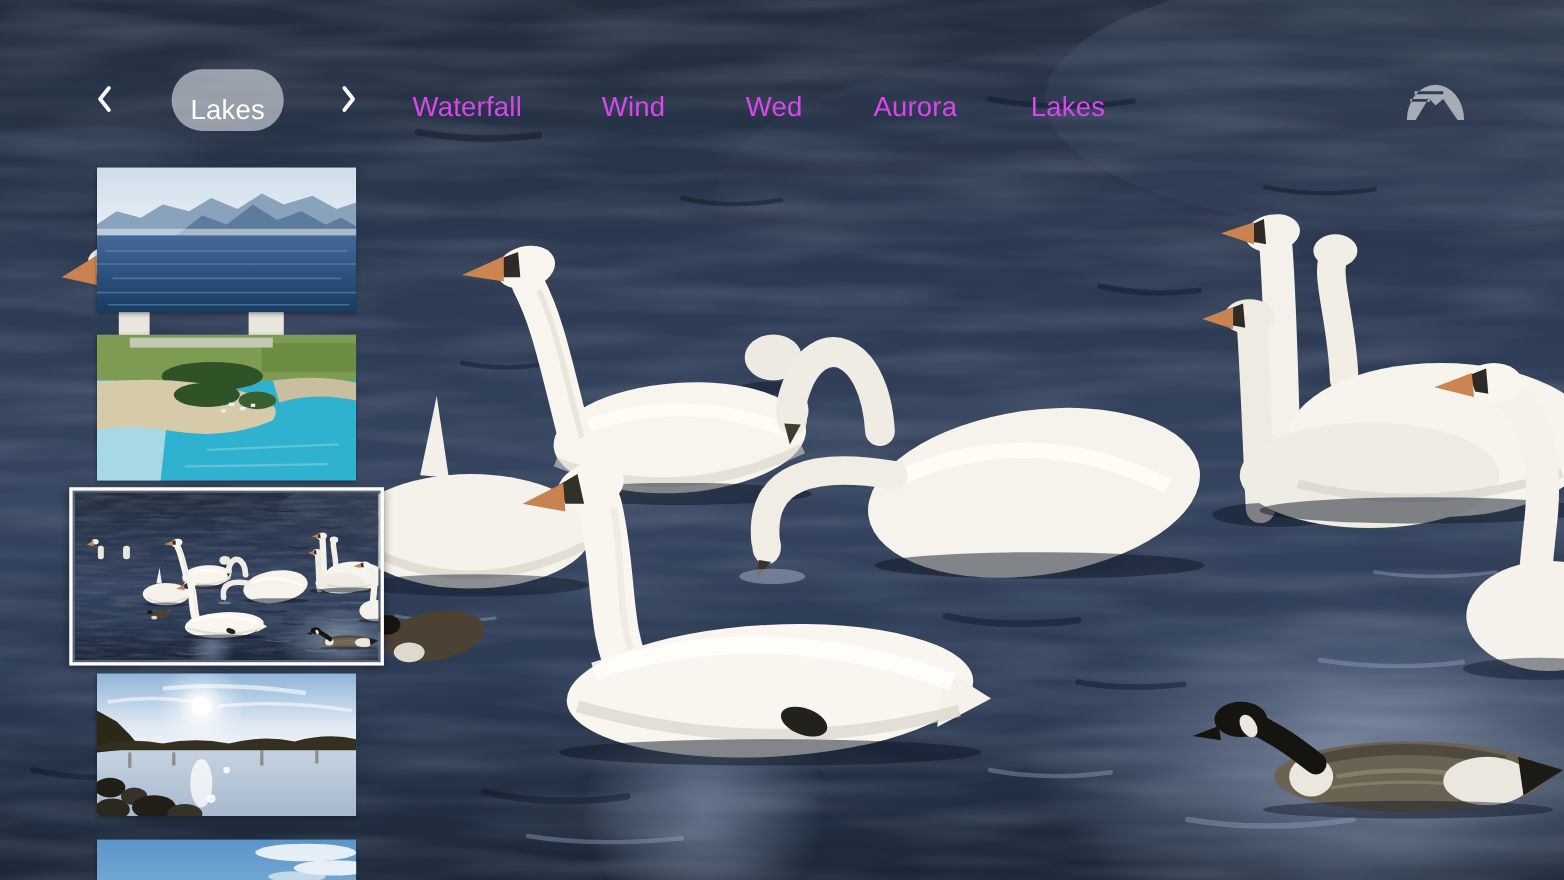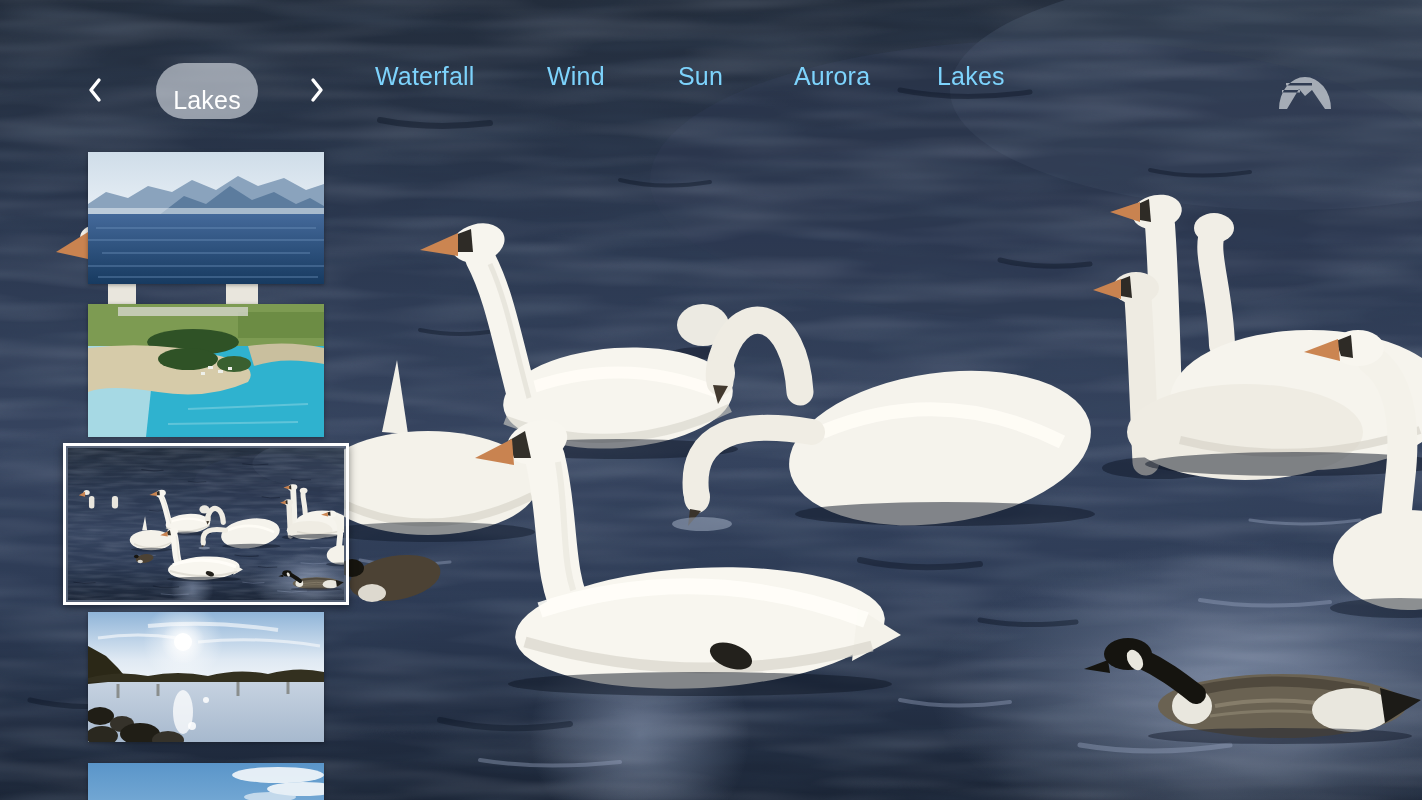--- a/index.html
+++ b/index.html
@@ -16,22 +16,22 @@
     display:flex;align-items:center;justify-content:center;
   }
   .chev-btn svg{display:block;}
   .pill{
     position:absolute;left:156px;top:63px;width:102px;height:56px;
     border-radius:28px;background:rgba(224,229,235,0.60);
     display:flex;align-items:center;justify-content:center;cursor:pointer;
   }
   .pill span{color:#ffffff;font-size:25px;letter-spacing:0.2px;margin-top:18px;}
   .cat{
-    position:absolute;top:63px;height:26px;line-height:26px;
-    color:#7dd3fc;font-size:25px;letter-spacing:0.2px;cursor:pointer;white-space:nowrap;
+    position:absolute;top:84px;height:26px;line-height:26px;
+    color:#d946ef;font-size:25px;letter-spacing:0.2px;cursor:pointer;white-space:nowrap;
   }
   .cat-waterfall{left:375px;}
   .cat-moon{left:547px;}
   .cat-sun{left:678px;}
   .cat-aurora{left:794px;}
   .cat-wind{left:937px;}
   .logo{position:absolute;left:1278px;top:72px;width:54px;height:37px;}
   
   .thumb{
     position:absolute;left:88px;width:236px;overflow:hidden;cursor:pointer;
@@ -254,21 +254,21 @@
   </div>
 
   <button class="chev-btn" style="left:300px;">
     <svg width="18" height="28" viewBox="0 0 18 28">
       <polyline points="5,4 13,14 5,24" fill="none" stroke="#ffffff" stroke-width="3.4" stroke-linecap="round" stroke-linejoin="round"></polyline>
     </svg>
   </button>
 
   <div class="cat cat-waterfall">Waterfall</div>
   <div class="cat cat-moon">Wind</div>
-  <div class="cat cat-sun">Sun</div>
+  <div class="cat cat-sun">Wed</div>
   <div class="cat cat-aurora">Aurora</div>
   <div class="cat cat-wind">Lakes</div>
 
   <div class="logo">
     <svg width="54" height="37" viewBox="0 0 54 37">
       <path fill="#ccd1d7" opacity="0.75" fill-rule="evenodd" d="
         M 1 37 A 26 32 0 0 1 53 37 Z
         M 9 37 L 21 17 L 27 24 L 34 18 L 47 37 Z
         M 8 11 H 34 V 13.6 H 8 Z
         M 4 18 H 22 V 20.6 H 4 Z"></path>

